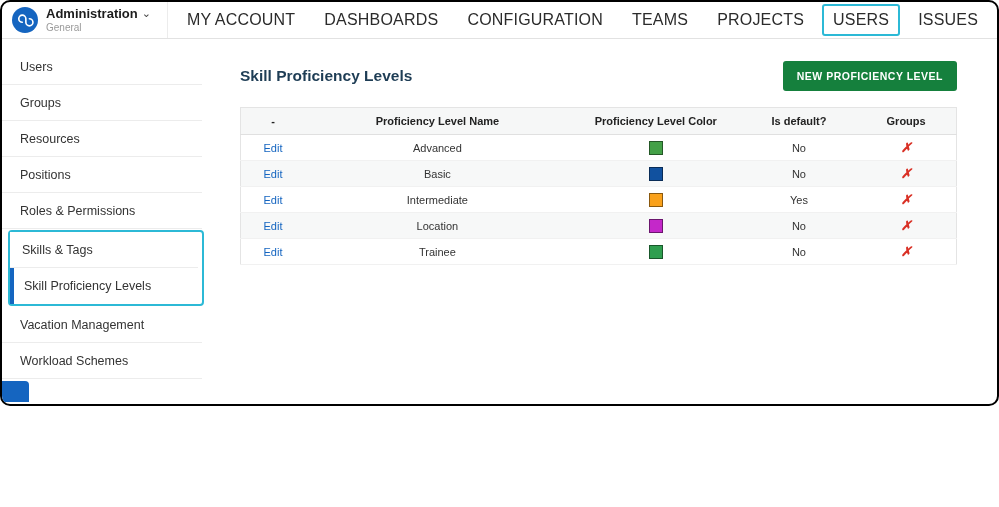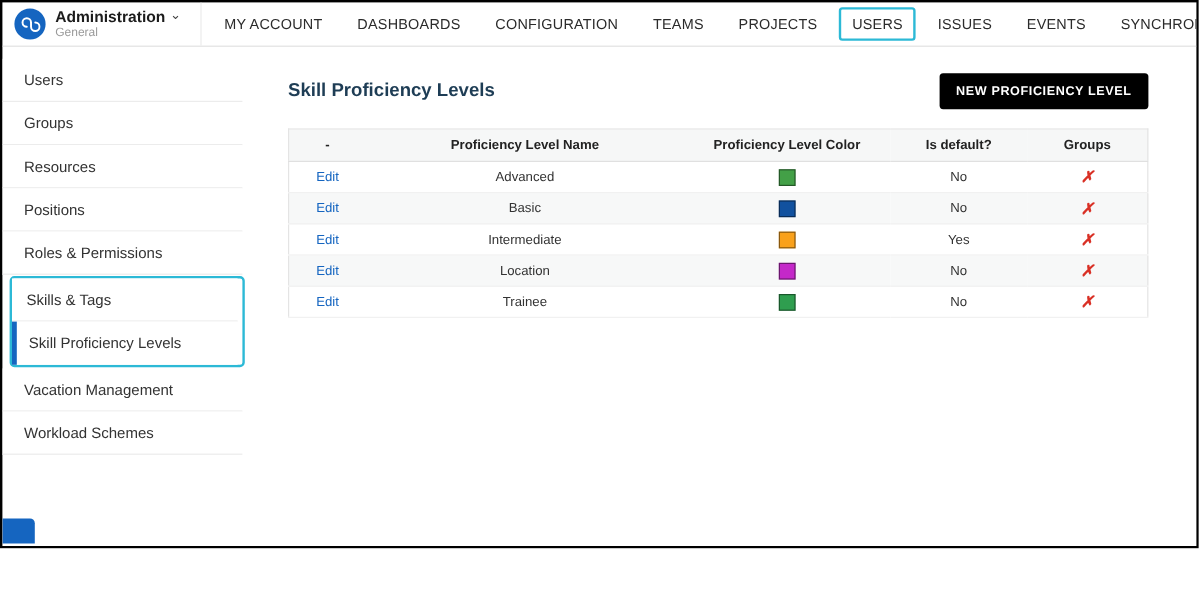--- a/index.html
+++ b/index.html
@@ -1,55 +1,55 @@
 <!DOCTYPE html>
 <html><head>
 <meta charset="utf-8">
 <style>
   * { margin:0; padding:0; box-sizing:border-box; }
   html,body { background:#fff; }
   body { font-family:"Liberation Sans", sans-serif; }
-  .frame { position:relative; width:999px; height:457px; border:2px solid #000;
-           border-radius:0; background:#fff; overflow:hidden; }
+  .frame { position:relative; width:999px; height:406px; border:2px solid #000;
+           border-radius:10px; background:#fff; overflow:hidden; }
 
   
   .topbar { display:flex; align-items:center; height:37px;
             border-bottom:1px solid #e2e2e2; padding:0 14px 0 10px; }
   .brand { display:flex; align-items:center; gap:8px; padding-right:16px;
            border-right:1px solid #ececec; height:100%; cursor:pointer; }
   .logo { width:26px; height:26px; border-radius:50%; background:#1565c0;
           display:flex; align-items:center; justify-content:center; flex-shrink:0; }
   .logo svg { width:17px; height:17px; }
   .brand-text { display:flex; flex-direction:column; line-height:1.1; }
   .brand-title-row { display:flex; align-items:center; gap:4px; }
   .brand-title { font-size:13px; font-weight:bold; color:#1c1c1c; }
   .chev { font-size:11px; color:#444; margin-top:-3px; }
   .brand-sub { font-size:10px; color:#9a9a9a; }
   .nav { display:flex; align-items:center; gap:7px; margin-left:8px; }
-  .nav-item { font-size:12px; color:#2b2b2b; letter-spacing:.2px; padding:5px 9px;
+  .nav-item { font-size:16px; color:#2b2b2b; letter-spacing:.2px; padding:5px 9px;
               border:2px solid transparent; border-radius:3px; cursor:pointer;
               white-space:nowrap; }
   .nav-item.active { border-color:#2cb9d6; }
 
   
   .layout { display:flex; height:calc(100% - 37px); }
   .sidebar { width:212px; padding-top:10px; flex-shrink:0; }
   .side-item { height:36px; display:flex; align-items:center; padding-left:18px;
                margin-right:12px; border-bottom:1px solid #ececec; font-size:12.5px;
                color:#333; cursor:pointer; background:#fff; }
   .side-group { border:2px solid #2cb9d6; border-radius:4px; margin:1px 10px 1px 6px; }
   .side-group .side-item { margin-right:4px; padding-left:12px; }
   .side-group .side-item.current { border-left:4px solid #1565c0; padding-left:10px;
                                    border-bottom:none; }
 
   
   .content { flex:1; padding:22px 40px 0 26px; }
   .content-head { display:flex; justify-content:space-between; align-items:center; }
   .page-title { font-size:15.5px; font-weight:bold; color:#1e3d55; }
-  .new-btn { background:#000000; color:#fff; font-size:10.5px; font-weight:bold;
+  .new-btn { background:#15803d; color:#fff; font-size:10.5px; font-weight:bold;
              letter-spacing:.5px; padding:9px 14px; border:none; border-radius:3px;
              cursor:pointer; font-family:inherit; }
   .table-wrap { margin-top:16px; }
   table { width:100%; border-collapse:collapse; border:1px solid #e4e4e4; }
   thead th { background:#f6f7f7; font-size:11px; color:#222; font-weight:bold;
              padding:7px 6px; text-align:center; border-bottom:1px solid #e0e0e0; }
   tbody td { font-size:11px; color:#333; text-align:center; padding:5px 14px;
              border-bottom:1px solid #f1f1f1; height:24px; }
   tbody tr:nth-child(even) { background:#f7f8f8; }
   .edit-link { color:#1565c0; cursor:pointer; text-decoration:none; }

